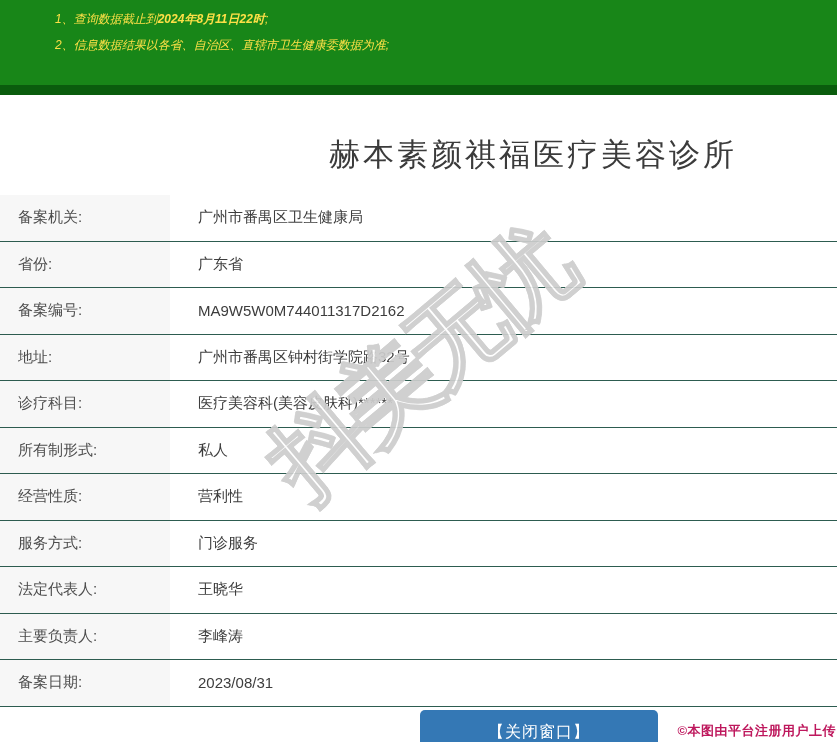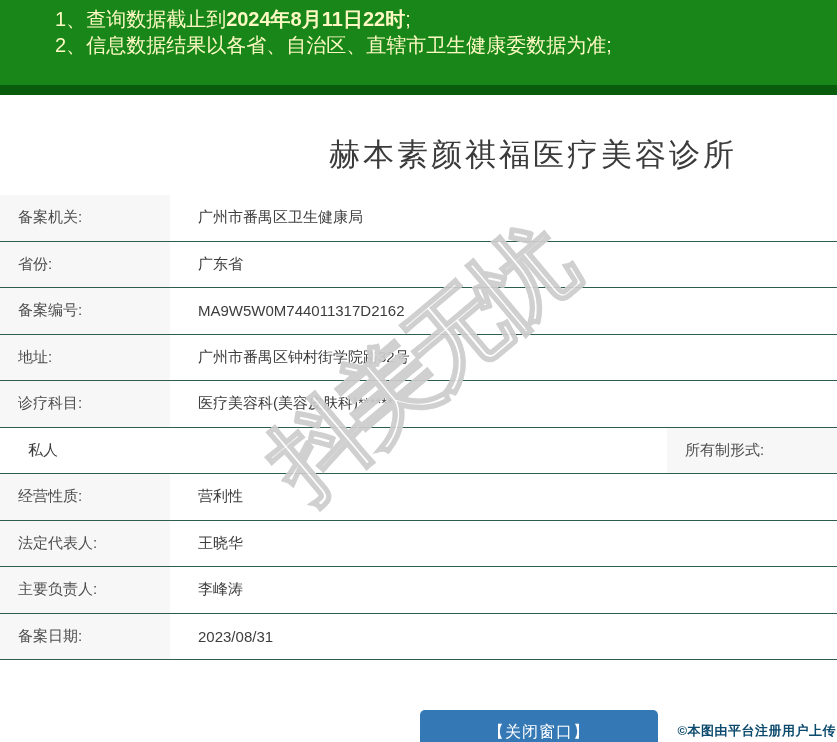--- a/index.html
+++ b/index.html
@@ -12,21 +12,21 @@
   *{margin:0;padding:0;box-sizing:border-box;}
   html,body{width:837px;height:742px;}
   body{
     position:relative;overflow:hidden;background:#fff;
     font-family:"Liberation Sans","DejaVu Sans",sans-serif;
   }
   .notice{
     background:var(--green);height:85px;width:100%;
     padding:6px 10px 0 55px;
   }
-  .notice-line{color:#fef9c3;font-size:20px;line-height:26px;font-weight:normal;white-space:nowrap;}
+  .notice-line{color:#fde047;font-size:12px;line-height:26px;font-weight:normal;white-space:nowrap;font-style:italic;}
   .notice-line b{font-weight:bold;}
   .notice-strip{background:var(--green-dark);height:10px;width:100%;}
   .title{
     margin-top:40px;margin-left:229px;width:608px;height:40px;line-height:40px;
     text-align:center;font-size:31px;letter-spacing:3px;color:#3b3b3b;font-weight:400;
     white-space:nowrap;
   }
   .table{margin-top:20px;width:100%;}
   .row{display:flex;align-items:stretch;height:46.5px;border-bottom:1px solid var(--divider);}
   .cell{display:flex;align-items:center;font-size:15px;}
@@ -42,21 +42,21 @@
     opacity:0.92;
   }
   .close-btn{
     position:absolute;left:420px;top:710px;width:238px;height:44px;line-height:44px;
     background:var(--btn);color:#fff;font-size:16px;text-align:center;
     border:none;border-radius:5px;cursor:pointer;letter-spacing:1px;
     font-family:"Liberation Sans","DejaVu Sans",sans-serif;
   }
   .attribution{
     position:absolute;right:1px;bottom:2px;z-index:40;
-    font-size:13px;font-weight:bold;color:#0c4a6e;letter-spacing:0.5px;
+    font-size:13px;font-weight:bold;color:#be185d;letter-spacing:0.5px;
     text-shadow:1px 1px 0 #fff,-1px -1px 0 #fff,1px -1px 0 #fff,-1px 1px 0 #fff;
   }
 </style>
 </head>
 <body>
 
 <div class="notice">
   <div class="notice-line"><span>1、</span><span>查询数据截止到</span><b>2024年8月11日22时</b><span>;</span></div>
   <div class="notice-line"><span>2、</span><span>信息数据结果以各省、自治区、直辖市卫生健康委数据为准;</span><b></b><span></span></div>
 </div>
@@ -84,29 +84,33 @@
     <div class="cell label">地址:</div>
     <div class="cell value">广州市番禺区钟村街学院路32号</div>
   </div>
 
   <div class="row">
     <div class="cell label">诊疗科目:</div>
     <div class="cell value">医疗美容科(美容皮肤科)******</div>
   </div>
 
   <div class="row">
+    <div class="cell label">所有制形式:</div>
     <div class="cell value">私人</div>
-    <div class="cell label">所有制形式:</div>
   </div>
 
   <div class="row">
     <div class="cell label">经营性质:</div>
     <div class="cell value">营利性</div>
   </div>
 
+  <div class="row">
+    <div class="cell label">服务方式:</div>
+    <div class="cell value">门诊服务</div>
+  </div>
 
   <div class="row">
     <div class="cell label">法定代表人:</div>
     <div class="cell value">王晓华</div>
   </div>
 
   <div class="row">
     <div class="cell label">主要负责人:</div>
     <div class="cell value">李峰涛</div>
   </div>

